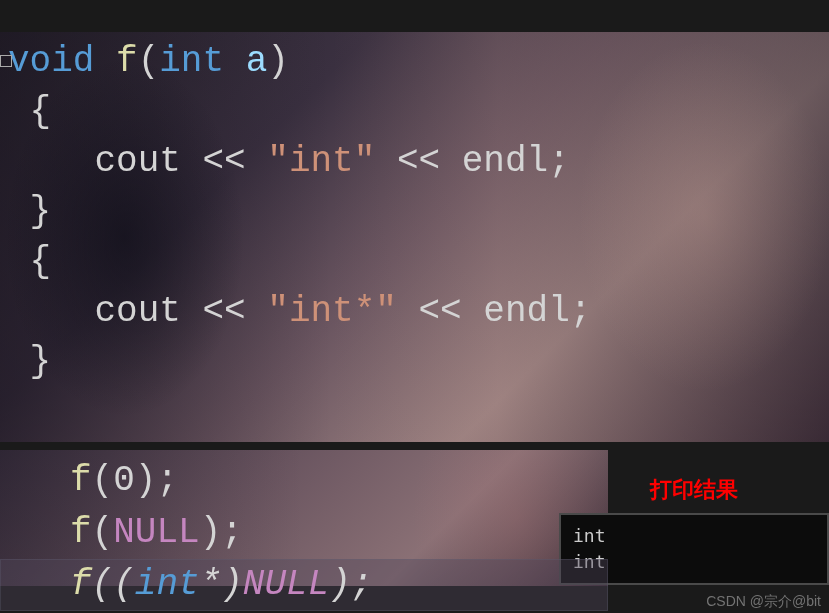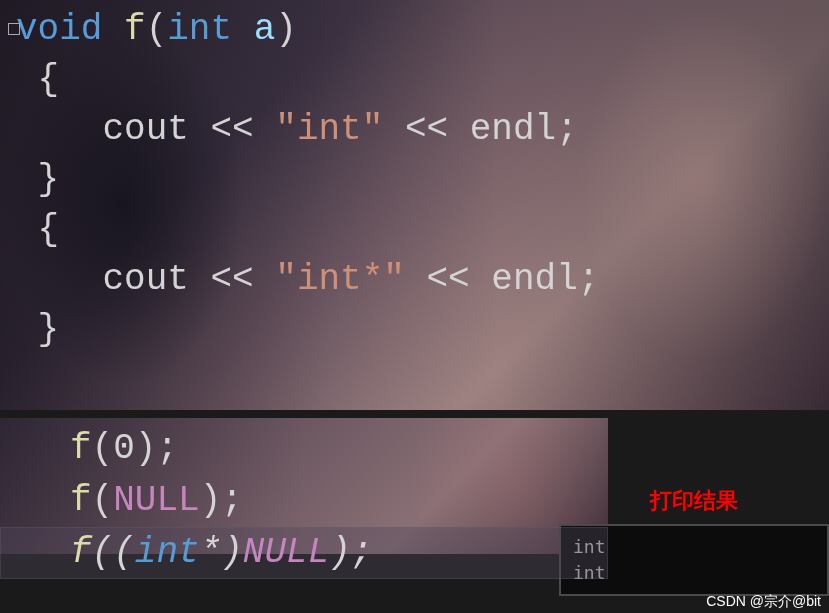--- a/index.html
+++ b/index.html
@@ -13,21 +13,22 @@
       background: #1a1a1a;
       font-family: Consolas, 'Courier New', monospace;
       overflow: hidden;
       position: relative;
     }
     .code-panel-1 {
       width: 100%;
       height: 410px;
       background: linear-gradient(135deg, #2a2530 0%, #3a3040 30%, #6a5560 50%, #9a8080 70%, #4a3540 100%);
       position: relative;
-      padding: 5px 8px;
+      padding: 5px 0;
+      margin-top: 32px;
     }
     .code-panel-1::before {
       content: "";
       position: absolute;
       inset: 0;
       background: 
         radial-gradient(ellipse 200px 300px at 15% 50%, rgba(10,10,20,0.6) 0%, transparent 60%),
         radial-gradient(ellipse 180px 250px at 85% 45%, rgba(200,160,150,0.3) 0%, transparent 70%),
         linear-gradient(to right, rgba(20,15,25,0.5) 0%, transparent 40%, rgba(180,140,130,0.15) 60%, rgba(30,25,35,0.4) 100%);
     }
@@ -87,21 +88,21 @@
       z-index: 2;
     }
     .highlight-line {
       background: rgba(80,70,90,0.4);
       box-shadow: inset 0 0 0 1px rgba(100,100,120,0.3);
       font-style: italic;
     }
     .result-panel {
       position: absolute;
       right: 0;
-      bottom: 17px;
+      bottom: 28px;
       width: 270px;
       margin-left: 33px;
     }
     .result-label {
       color: #ff0000;
       font-weight: bold;
       font-size: 22px;
       text-align: center;
       margin-bottom: 8px;
       font-family: "Microsoft YaHei", sans-serif;
@@ -112,21 +113,21 @@
       padding: 8px 12px;
       font-size: 18px;
       line-height: 26px;
       color: #cccccc;
       font-family: Consolas, monospace;
     }
     .watermark {
       position: absolute;
       right: 8px;
       bottom: 2px;
-      color: #ffffff;
+      color: #737373;
       font-size: 14px;
       font-family: Arial, sans-serif;
     }
   </style>
 </head>
 <body>
 
 <div class="code-panel-1">
   <div class="code-line"><span class="box-marker"></span><span class="kw-void">void</span> <span class="fn-name">f</span><span class="paren">(</span><span class="kw-int">int</span> <span class="param">a</span><span class="paren">)</span></div>
   <div class="code-line"> <span class="brace">{</span></div>

